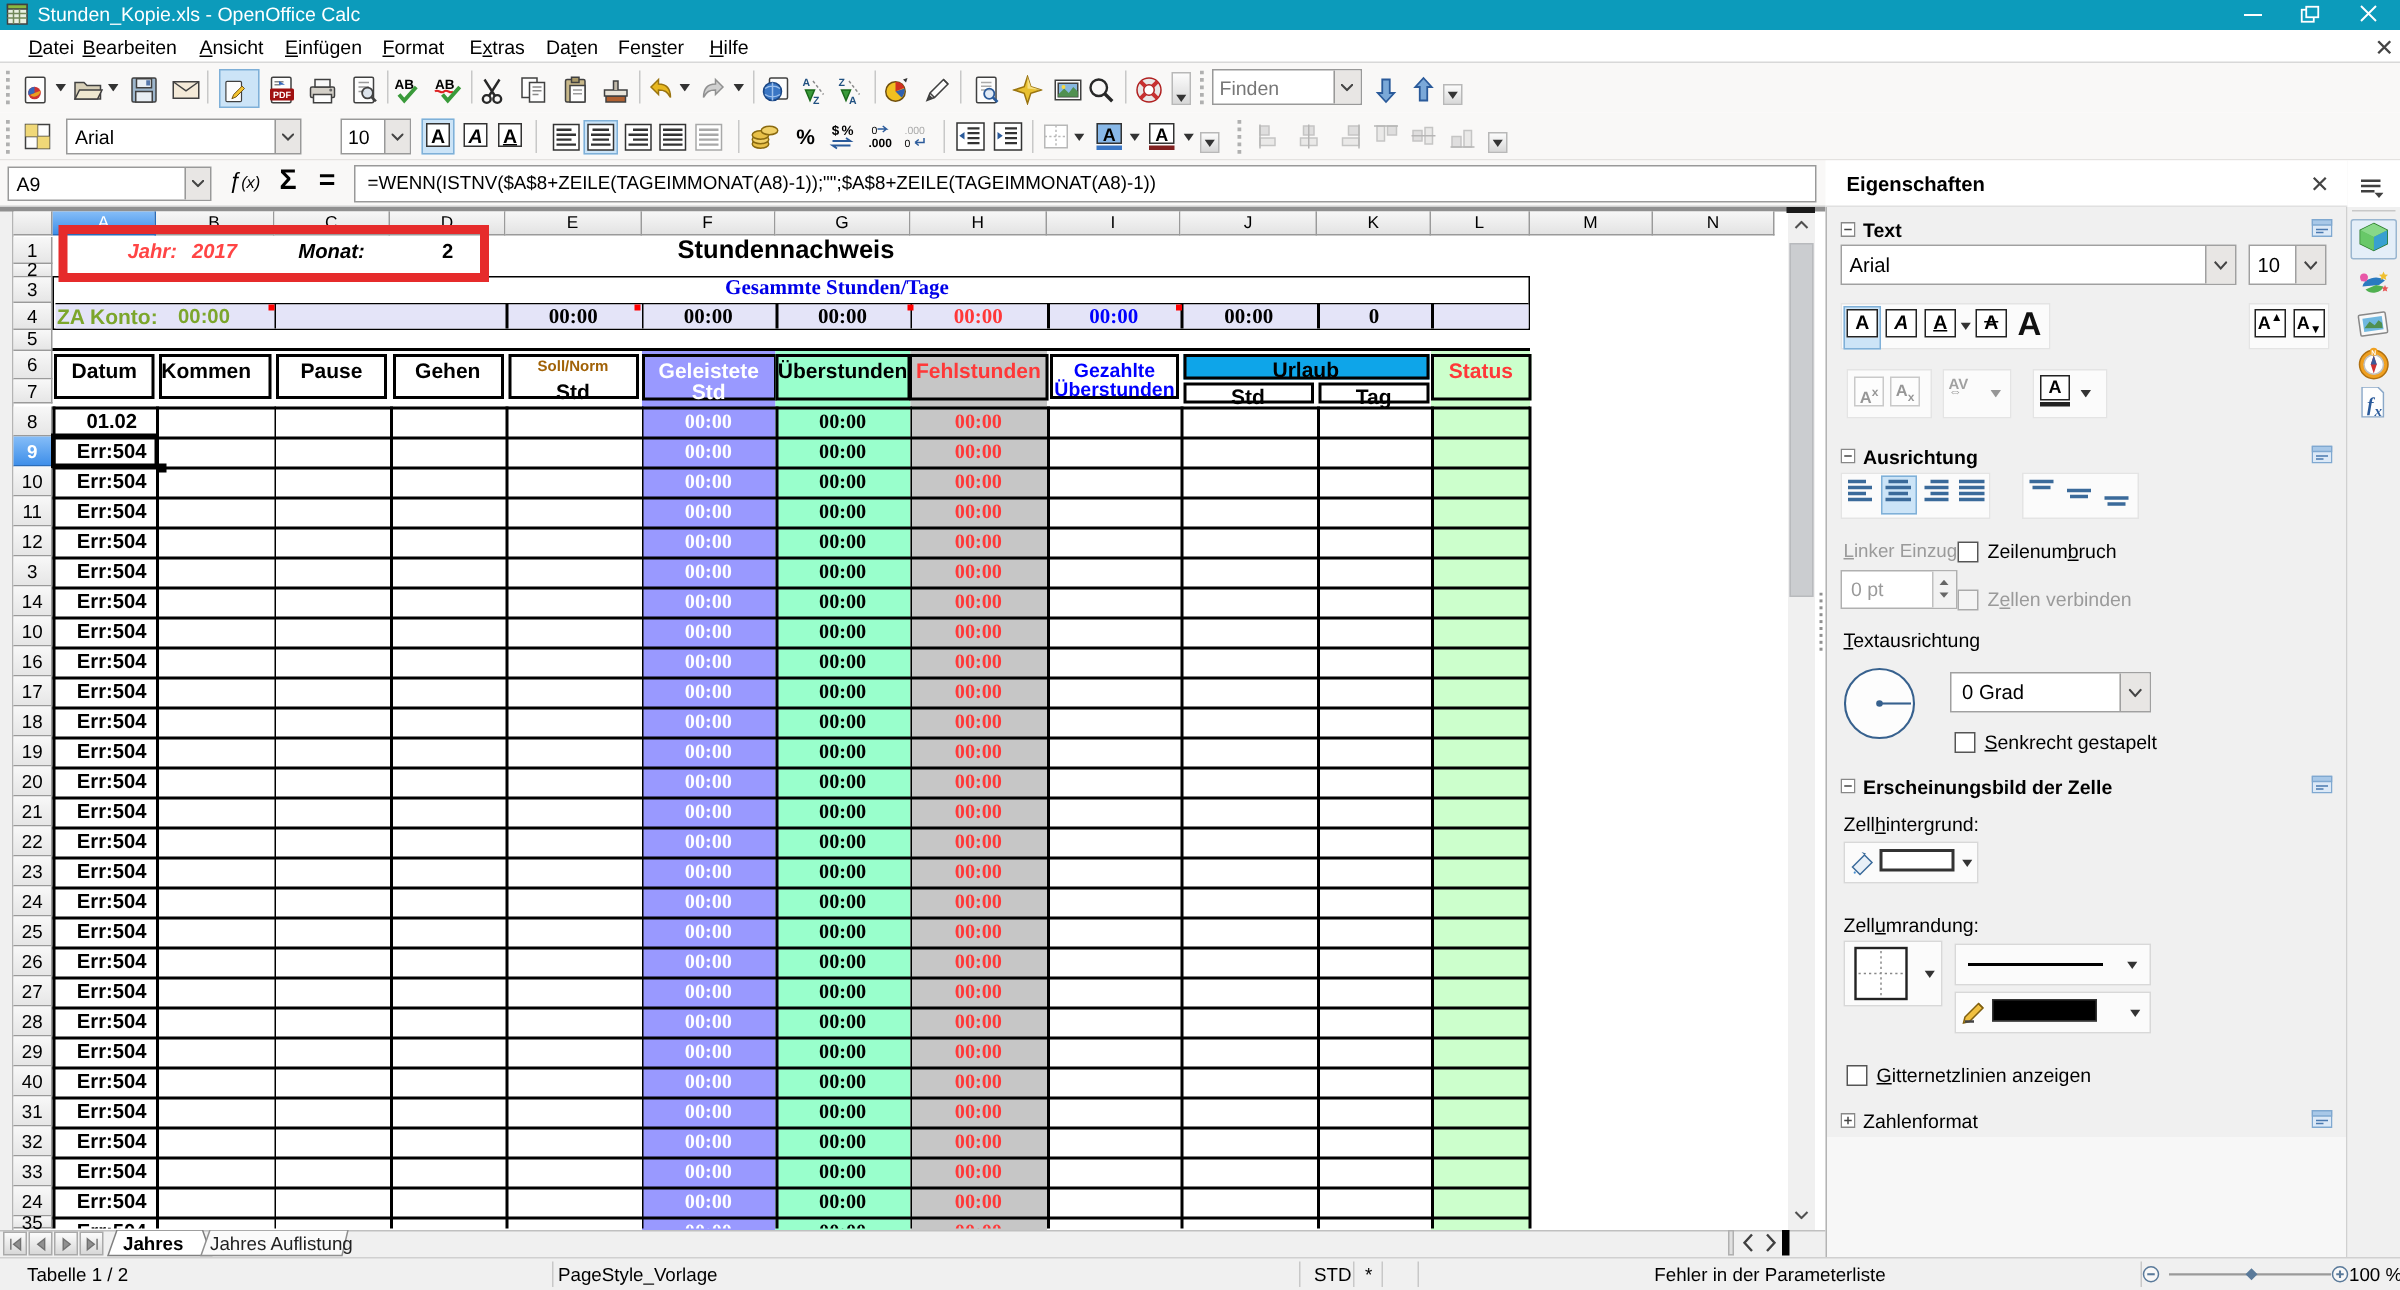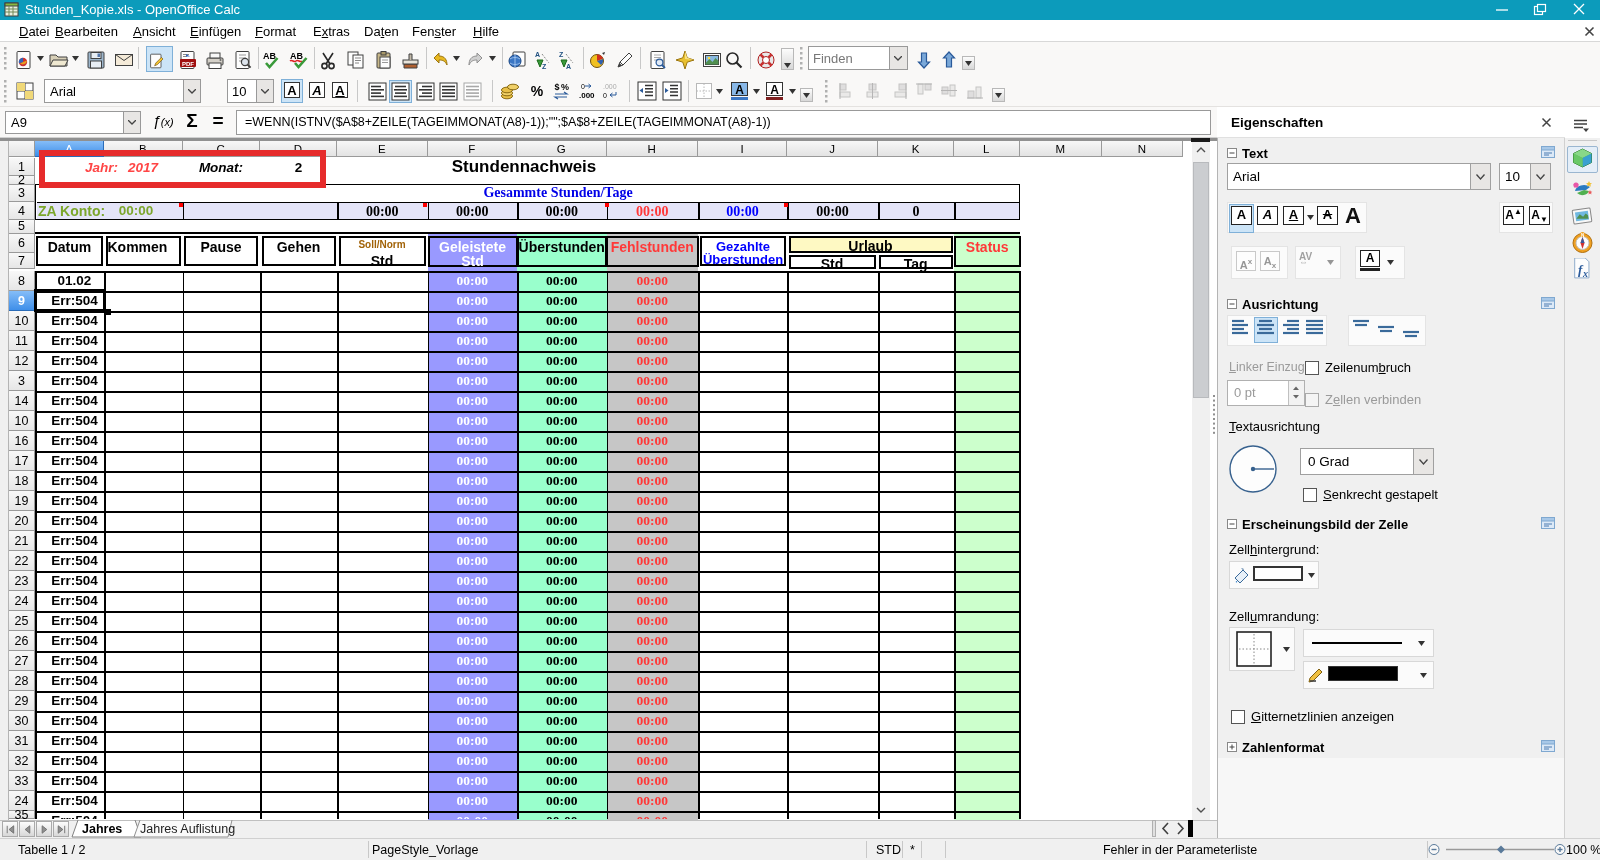--- a/index.html
+++ b/index.html
@@ -444,21 +444,21 @@
 <div class="ab" style="left:9px;top:510.8px;width:26px;height:19.999999999999943px;background:linear-gradient(#f8f8f8,#e6e6e6);border-right:1px solid #9a9a9a;border-bottom:1px solid #9a9a9a;color:#000;font-size:12.5px;text-align:center;line-height:19.999999999999943px;">20</div>
 <div class="ab" style="left:9px;top:530.8px;width:26px;height:20.0px;background:linear-gradient(#f8f8f8,#e6e6e6);border-right:1px solid #9a9a9a;border-bottom:1px solid #9a9a9a;color:#000;font-size:12.5px;text-align:center;line-height:20.0px;">21</div>
 <div class="ab" style="left:9px;top:550.8px;width:26px;height:20.0px;background:linear-gradient(#f8f8f8,#e6e6e6);border-right:1px solid #9a9a9a;border-bottom:1px solid #9a9a9a;color:#000;font-size:12.5px;text-align:center;line-height:20.0px;">22</div>
 <div class="ab" style="left:9px;top:570.8px;width:26px;height:20.0px;background:linear-gradient(#f8f8f8,#e6e6e6);border-right:1px solid #9a9a9a;border-bottom:1px solid #9a9a9a;color:#000;font-size:12.5px;text-align:center;line-height:20.0px;">23</div>
 <div class="ab" style="left:9px;top:590.8px;width:26px;height:20.0px;background:linear-gradient(#f8f8f8,#e6e6e6);border-right:1px solid #9a9a9a;border-bottom:1px solid #9a9a9a;color:#000;font-size:12.5px;text-align:center;line-height:20.0px;">24</div>
 <div class="ab" style="left:9px;top:610.8px;width:26px;height:20.0px;background:linear-gradient(#f8f8f8,#e6e6e6);border-right:1px solid #9a9a9a;border-bottom:1px solid #9a9a9a;color:#000;font-size:12.5px;text-align:center;line-height:20.0px;">25</div>
 <div class="ab" style="left:9px;top:630.8px;width:26px;height:20.0px;background:linear-gradient(#f8f8f8,#e6e6e6);border-right:1px solid #9a9a9a;border-bottom:1px solid #9a9a9a;color:#000;font-size:12.5px;text-align:center;line-height:20.0px;">26</div>
 <div class="ab" style="left:9px;top:650.8px;width:26px;height:20.0px;background:linear-gradient(#f8f8f8,#e6e6e6);border-right:1px solid #9a9a9a;border-bottom:1px solid #9a9a9a;color:#000;font-size:12.5px;text-align:center;line-height:20.0px;">27</div>
 <div class="ab" style="left:9px;top:670.8px;width:26px;height:20.0px;background:linear-gradient(#f8f8f8,#e6e6e6);border-right:1px solid #9a9a9a;border-bottom:1px solid #9a9a9a;color:#000;font-size:12.5px;text-align:center;line-height:20.0px;">28</div>
 <div class="ab" style="left:9px;top:690.8px;width:26px;height:20.0px;background:linear-gradient(#f8f8f8,#e6e6e6);border-right:1px solid #9a9a9a;border-bottom:1px solid #9a9a9a;color:#000;font-size:12.5px;text-align:center;line-height:20.0px;">29</div>
-<div class="ab" style="left:9px;top:710.8px;width:26px;height:20.0px;background:linear-gradient(#f8f8f8,#e6e6e6);border-right:1px solid #9a9a9a;border-bottom:1px solid #9a9a9a;color:#000;font-size:12.5px;text-align:center;line-height:20.0px;">30</div>
+<div class="ab" style="left:9px;top:710.8px;width:26px;height:20.0px;background:linear-gradient(#f8f8f8,#e6e6e6);border-right:1px solid #9a9a9a;border-bottom:1px solid #9a9a9a;color:#000;font-size:12.5px;text-align:center;line-height:20.0px;">40</div>
 <div class="ab" style="left:9px;top:730.8px;width:26px;height:20.0px;background:linear-gradient(#f8f8f8,#e6e6e6);border-right:1px solid #9a9a9a;border-bottom:1px solid #9a9a9a;color:#000;font-size:12.5px;text-align:center;line-height:20.0px;">31</div>
 <div class="ab" style="left:9px;top:750.8px;width:26px;height:20.0px;background:linear-gradient(#f8f8f8,#e6e6e6);border-right:1px solid #9a9a9a;border-bottom:1px solid #9a9a9a;color:#000;font-size:12.5px;text-align:center;line-height:20.0px;">32</div>
 <div class="ab" style="left:9px;top:770.8px;width:26px;height:20.0px;background:linear-gradient(#f8f8f8,#e6e6e6);border-right:1px solid #9a9a9a;border-bottom:1px solid #9a9a9a;color:#000;font-size:12.5px;text-align:center;line-height:20.0px;">33</div>
 <div class="ab" style="left:9px;top:790.8px;width:26px;height:20.0px;background:linear-gradient(#f8f8f8,#e6e6e6);border-right:1px solid #9a9a9a;border-bottom:1px solid #9a9a9a;color:#000;font-size:12.5px;text-align:center;line-height:20.0px;">24</div>
 <div class="ab" style="left:9px;top:810.8px;width:26px;height:8.700000000000045px;background:linear-gradient(#f8f8f8,#e6e6e6);border-right:1px solid #9a9a9a;border-bottom:1px solid #9a9a9a;color:#000;font-size:12.5px;text-align:center;line-height:8.700000000000045px;">35</div>
 <div class="ab" style="left:36px;top:160px;width:82px;height:16px;color:#ff4545;font-weight:bold;font-style:italic;font-size:13.5px;text-align:right;">Jahr:</div>
 <div class="ab" style="left:104px;top:160px;width:78px;height:16px;color:#ff4545;font-weight:bold;font-style:italic;font-size:13.5px;text-align:center;">2017</div>
 <div class="ab" style="left:182px;top:160px;width:78px;height:16px;color:#000;font-weight:bold;font-style:italic;font-size:13.5px;text-align:center;">Monat:</div>
 <div class="ab" style="left:260px;top:160px;width:77px;height:16px;color:#000;font-weight:bold;font-size:13.5px;text-align:center;">2</div>
 <div class="ab" style="left:427px;top:157px;width:194px;height:20px;color:#000;font-weight:bold;font-size:17px;text-align:center;">Stundennachweis</div>
@@ -516,21 +516,21 @@
 <div class="ab" style="left:516.5px;top:235.5px;width:90.5px;height:31.0px;background:#99ffcc;border:2.4px solid #000;">
     <div style="position:absolute;left:0;right:0;text-align:center;font-weight:bold;top:1px;color:#000;font-size:14px;font-family:" liberation="" serif',serif;'="">Überstunden</div>
   </div>
 <div class="ab" style="left:606px;top:235.5px;width:92.5px;height:31.0px;background:#c6c6c6;border:2.4px solid #000;">
     <div style="position:absolute;left:0;right:0;text-align:center;font-weight:bold;top:1px;color:#ff3838;font-size:14px;font-family:" liberation="" serif',serif;'="">Fehlstunden</div>
   </div>
 <div class="ab" style="left:700px;top:235.5px;width:86px;height:30.0px;background:#fff;border:2.4px solid #000;">
     <div style="position:absolute;left:0;right:0;text-align:center;font-weight:bold;top:1px;color:#0000ff;font-size:13px;">Gezahlte</div>
     <div style="position:absolute;left:0;right:0;text-align:center;font-weight:bold;top:14px;color:#0000ff;font-size:13px;">Überstunden</div>
   </div>
-<div class="ab" style="left:788.5px;top:235.5px;width:164.0px;height:17.5px;background:#fef9c3;border:2.4px solid #000;">
+<div class="ab" style="left:788.5px;top:235.5px;width:164.0px;height:17.5px;background:#0ea5e9;border:2.4px solid #000;">
     <div style="position:absolute;left:0;right:0;text-align:center;font-weight:bold;top:0px;color:#000;font-size:14px;font-family:" liberation="" serif',serif;'="">Urlaub</div>
   </div>
 <div class="ab" style="left:788.5px;top:255px;width:87.0px;height:13.5px;background:#fff;border:2.4px solid #000;">
     <div style="position:absolute;left:0;right:0;text-align:center;font-weight:bold;top:-1px;color:#000;font-size:14px;font-family:" liberation="" serif',serif;'="">Std</div>
   </div>
 <div class="ab" style="left:879px;top:255px;width:73.5px;height:13.5px;background:#fff;border:2.4px solid #000;">
     <div style="position:absolute;left:0;right:0;text-align:center;font-weight:bold;top:-1px;color:#000;font-size:14px;font-family:" liberation="" serif',serif;'="">Tag</div>
   </div>
 <div class="ab" style="left:954px;top:235.5px;width:66.5px;height:31.0px;background:#ccffcc;border:2.4px solid #000;">
     <div style="position:absolute;left:0;right:0;text-align:center;font-weight:bold;top:1px;color:#ff3838;font-size:14px;font-family:" liberation="" serif',serif;'="">Status</div>
@@ -940,21 +940,21 @@
 <svg class="ab" style="left:1420px;top:673px" width="7" height="5" viewBox="0 0 7 5">
     <path d="M0 0h7l-3.5 5z" fill="#333"></path>
   </svg>
 <div class="ab" style="left:1231px;top:710px;width:14px;height:14px;background:#fff;border:1px solid #555;"></div>
 <div class="ab" style="left:1251px;top:709px;width:220px;height:15px;font-size:13px;color:#000;"><u>G</u>itternetzlinien anzeigen</div>
 <svg class="ab" style="left:1227px;top:742px" width="10" height="10" viewBox="0 0 10 10">
     <rect x="0.5" y="0.5" width="9" height="9" fill="#fff" stroke="#888"></rect>
     <path d="M2.5 5h5" stroke="#444"></path>
     <path d="M5 2.5v5" stroke="#444"></path>
   </svg>
-<div class="ab" style="left:1242px;top:740px;width:250px;height:16px;font-size:13px;font-weight:bold;color:#000;">Zahlenformat</div>
+<div class="ab" style="left:1242px;top:740px;width:250px;height:16px;font-size:13px;font-weight:normal;color:#000;">Zahlenformat</div>
 <svg class="ab" style="left:1541px;top:740px" width="14" height="12" viewBox="0 0 14 12">
     <rect x="0.5" y="0.5" width="13" height="11" fill="#dce9f7" stroke="#7fa8d0"></rect>
     <rect x="0.5" y="0.5" width="13" height="3.5" fill="#a8c8e8" stroke="#7fa8d0"></rect>
     <path d="M3 7h8M3 9h5" stroke="#4a7ab0" stroke-width="1"></path>
   </svg>
 <div class="ab" style="left:1218px;top:758px;width:346px;height:80px;background:#f7f7f7;"></div>
 <div class="ab" style="left:1565px;top:107px;width:35px;height:731px;background:#f0f0f0;"></div>
 <div class="ab" style="left:1565px;top:107px;width:35px;height:31px;background:#fff;"></div>
 <svg class="ab" style="left:1573px;top:119px" width="16" height="13" viewBox="0 0 16 13">
     <path d="M1 1.5h13M1 5h13M1 8.5h9" stroke="#404040" stroke-width="1.6"></path>

